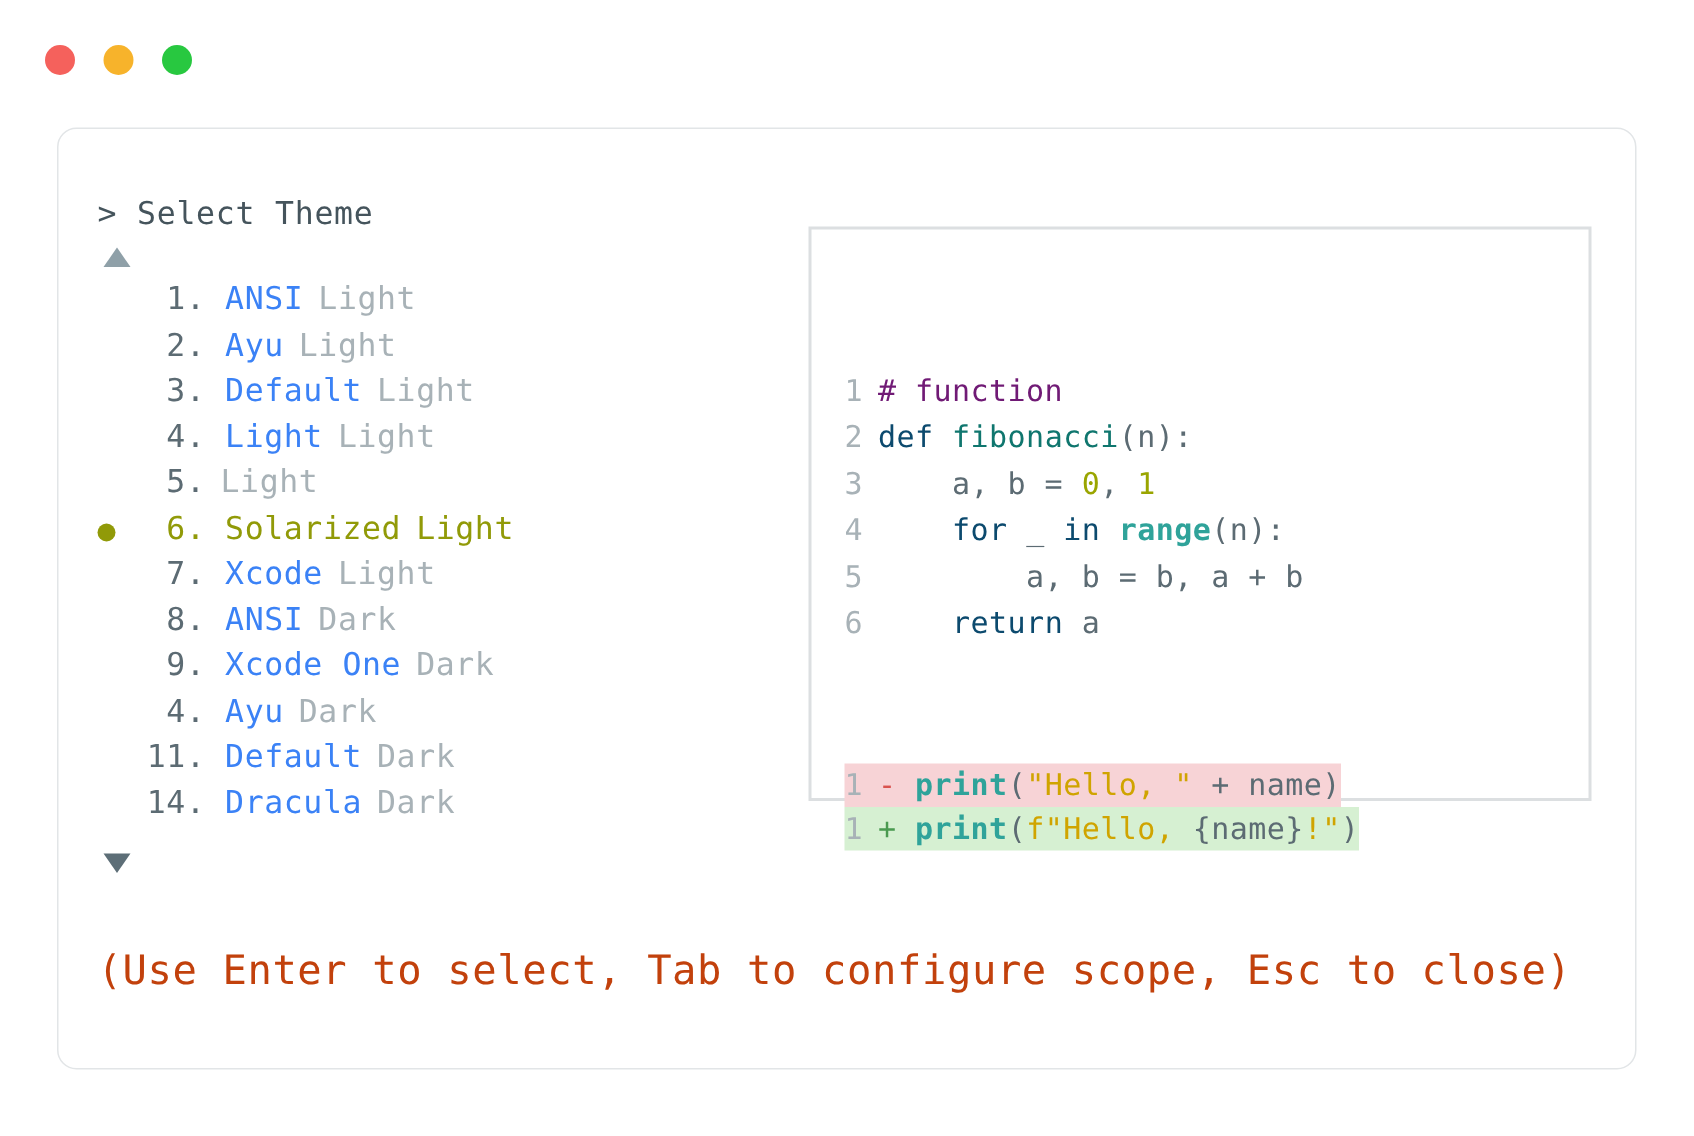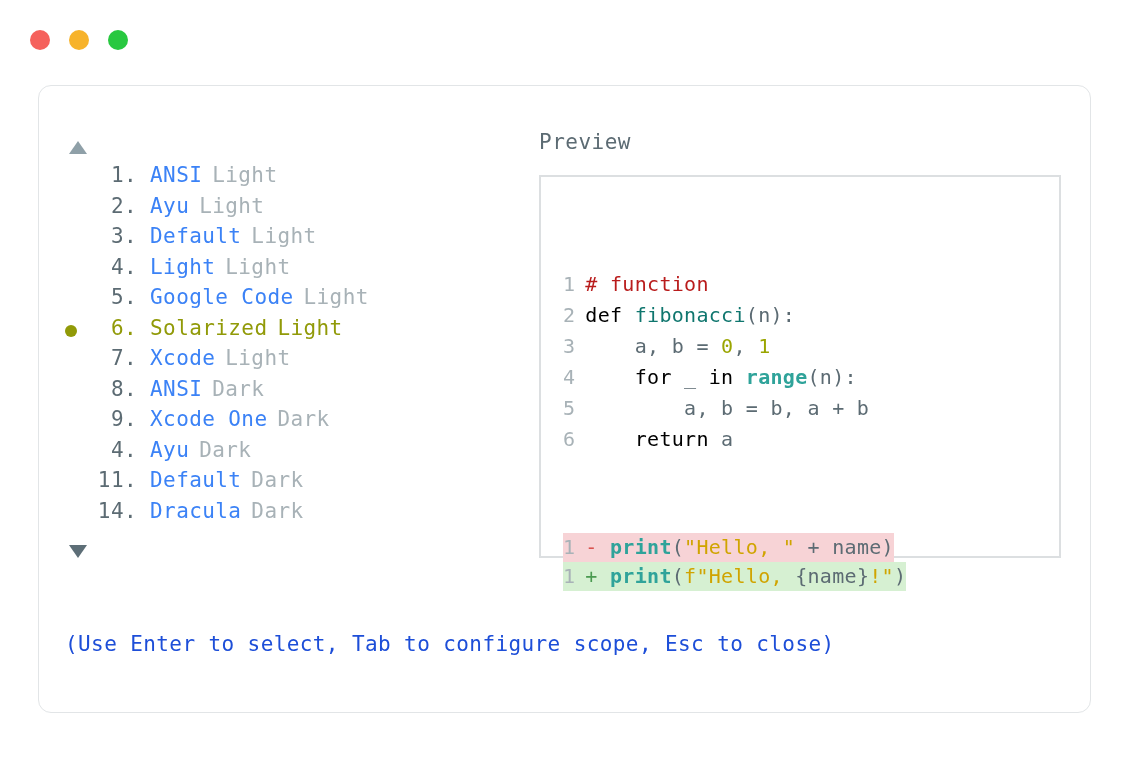--- a/index.html
+++ b/index.html
@@ -118,22 +118,22 @@
   .theme-item.selected .item-dot,
   .theme-item.selected .item-name,
   .theme-item.selected .item-variant {
     color: #919a08;
   }
 
   .hint {
     position: absolute;
     left: 26px;
     top: 546px;
-    font-size: 21px;
-    color: #1d4ed8;
+    font-size: 27px;
+    color: #c2410c;
     letter-spacing: 0.4px;
     white-space: pre;
   }
 
   
   .right-col {
     position: absolute;
     left: 500px;
     top: 44px;
     width: 528px;
@@ -162,22 +162,22 @@
   }
   .code-line {
     height: 31px;
     line-height: 31px;
     white-space: pre;
   }
   .ln {
     color: #a8b2b7;
     padding-right: 10px;
   }
-  .tok-comment  { color: #b91c1c; }
-  .tok-kw       { color: #000000; }
+  .tok-comment  { color: #701a75; }
+  .tok-kw       { color: #0c4a6e; }
   .tok-fn       { color: #0f766e; }
   .tok-builtin  { color: #2fa39a; font-weight: bold; }
   .tok-num      { color: #9aa500; }
   .tok-plain    { color: #5c6b73; }
   .tok-str      { color: #d0a400; }
 
   .diff-block { margin-top: 30px; }
   .diff-line {
     height: 29px;
     line-height: 29px;
@@ -194,45 +194,45 @@
 
 <div class="window-dots">
   <div class="dot dot-close"></div>
   <div class="dot dot-min"></div>
   <div class="dot dot-max"></div>
 </div>
 
 <div class="card">
 
   <div class="left-col">
+    <div class="prompt-line"><span class="prompt-caret">&gt;</span> <span>Select Theme</span></div>
 
     <div class="scroll-up"></div>
 
     <ul class="theme-list" id="theme-list">
         <li class="theme-item"><span class="bullet-slot"></span><span class="item-index">1.</span><span class="item-name"> ANSI</span><span class="item-variant">Light</span></li>
         <li class="theme-item"><span class="bullet-slot"></span><span class="item-index">2.</span><span class="item-name"> Ayu</span><span class="item-variant">Light</span></li>
         <li class="theme-item"><span class="bullet-slot"></span><span class="item-index">3.</span><span class="item-name"> Default</span><span class="item-variant">Light</span></li>
         <li class="theme-item"><span class="bullet-slot"></span><span class="item-index">4.</span><span class="item-name"> Light</span><span class="item-variant">Light</span></li>
-        <li class="theme-item"><span class="bullet-slot"></span><span class="item-index">5.</span><span class="item-name"> Google Code</span><span class="item-variant">Light</span></li>
+        <li class="theme-item"><span class="bullet-slot"></span><span class="item-index">5.</span><span class="item-variant">Light</span></li>
         <li class="theme-item selected"><span class="bullet-slot"><span class="bullet"></span></span><span class="item-index">6.</span><span class="item-name"> Solarized</span><span class="item-variant">Light</span></li>
         <li class="theme-item"><span class="bullet-slot"></span><span class="item-index">7.</span><span class="item-name"> Xcode</span><span class="item-variant">Light</span></li>
         <li class="theme-item"><span class="bullet-slot"></span><span class="item-index">8.</span><span class="item-name"> ANSI</span><span class="item-variant">Dark</span></li>
         <li class="theme-item"><span class="bullet-slot"></span><span class="item-index">9.</span><span class="item-name"> Xcode One</span><span class="item-variant">Dark</span></li>
         <li class="theme-item"><span class="bullet-slot"></span><span class="item-index">4.</span><span class="item-name"> Ayu</span><span class="item-variant">Dark</span></li>
         <li class="theme-item"><span class="bullet-slot"></span><span class="item-index">11.</span><span class="item-name"> Default</span><span class="item-variant">Dark</span></li>
         <li class="theme-item"><span class="bullet-slot"></span><span class="item-index">14.</span><span class="item-name"> Dracula</span><span class="item-variant">Dark</span></li>
       </ul>
 
     <div class="scroll-down"></div>
   </div>
 
   <div class="hint">(Use Enter to select, Tab to configure scope, Esc to close)</div>
 
   <div class="right-col">
-    <div class="preview-label">Preview</div>
     <div class="preview-box">
       <div class="code">
         <div id="code-lines"><div class="code-line"><span class="ln">1</span><span class="tok-comment"># function</span></div><div class="code-line"><span class="ln">2</span><span class="tok-kw">def </span><span class="tok-fn">fibonacci</span><span class="tok-plain">(n):</span></div><div class="code-line"><span class="ln">3</span><span class="tok-plain">    a, b = </span><span class="tok-num">0</span><span class="tok-plain">, </span><span class="tok-num">1</span></div><div class="code-line"><span class="ln">4</span><span class="tok-plain">    </span><span class="tok-kw">for</span><span class="tok-plain"> _ </span><span class="tok-kw">in</span><span class="tok-plain"> </span><span class="tok-builtin">range</span><span class="tok-plain">(n):</span></div><div class="code-line"><span class="ln">5</span><span class="tok-plain">        a, b = b, a + b</span></div><div class="code-line"><span class="ln">6</span><span class="tok-plain">    </span><span class="tok-kw">return</span><span class="tok-plain"> a</span></div></div>
         <div class="diff-block" id="diff-lines"><div><span class="diff-line diff-del"><span class="ln">1</span><span class="mark-del">- </span><span class="tok-builtin">print</span><span class="tok-plain">(</span><span class="tok-str">"Hello, "</span><span class="tok-plain"> + name)</span></span></div><div><span class="diff-line diff-add"><span class="ln">1</span><span class="mark-add">+ </span><span class="tok-builtin">print</span><span class="tok-plain">(</span><span class="tok-str">f"Hello, </span><span class="tok-plain">{name}</span><span class="tok-str">!"</span><span class="tok-plain">)</span></span></div></div>
       </div>
     </div>
   </div>
 
 </div>
 

